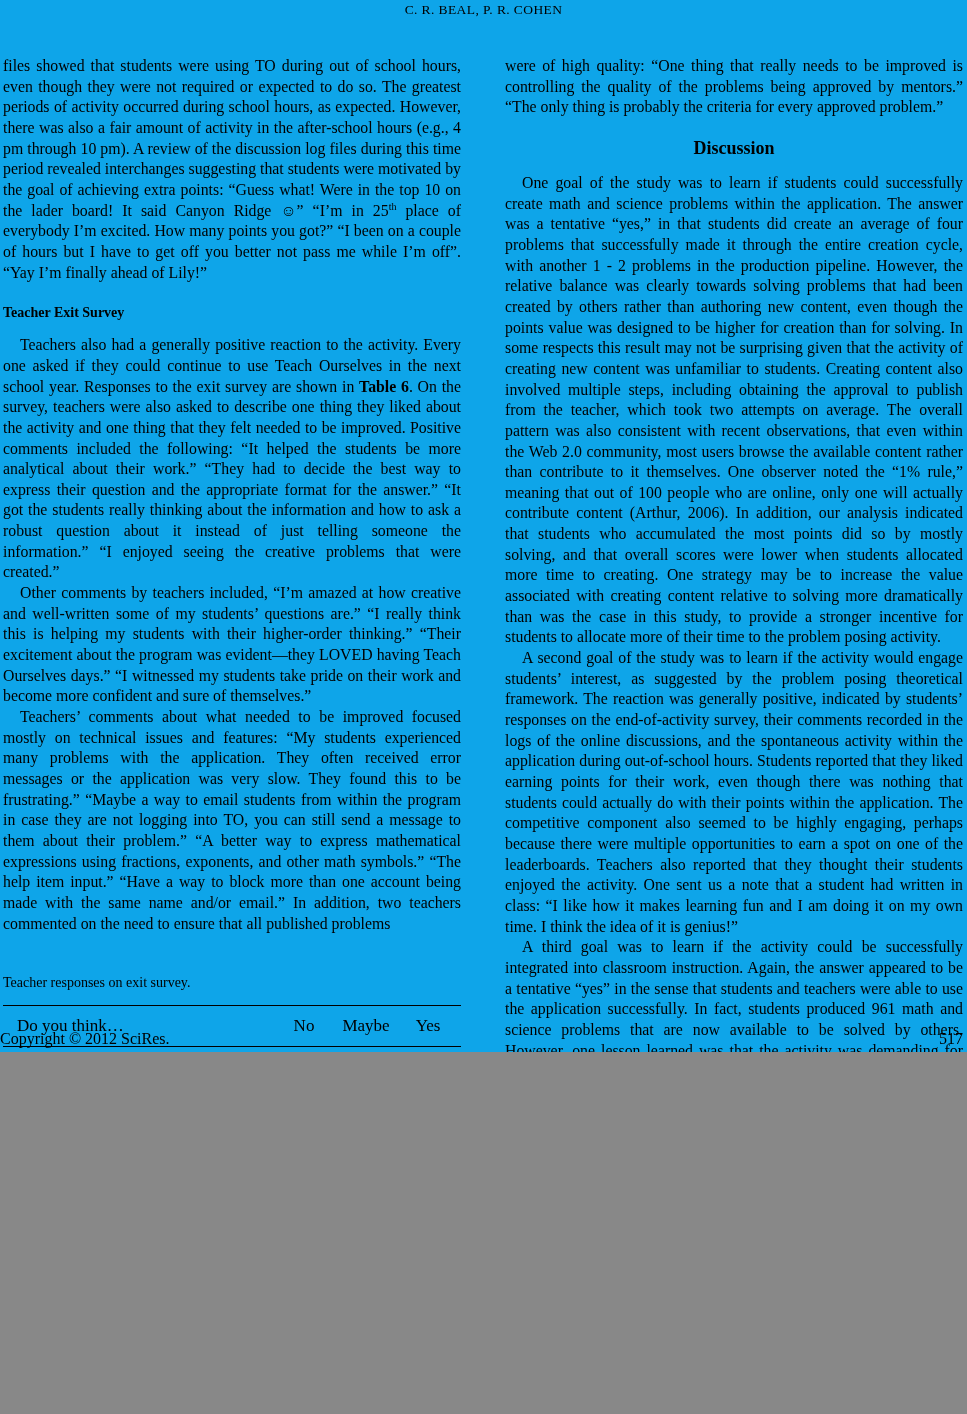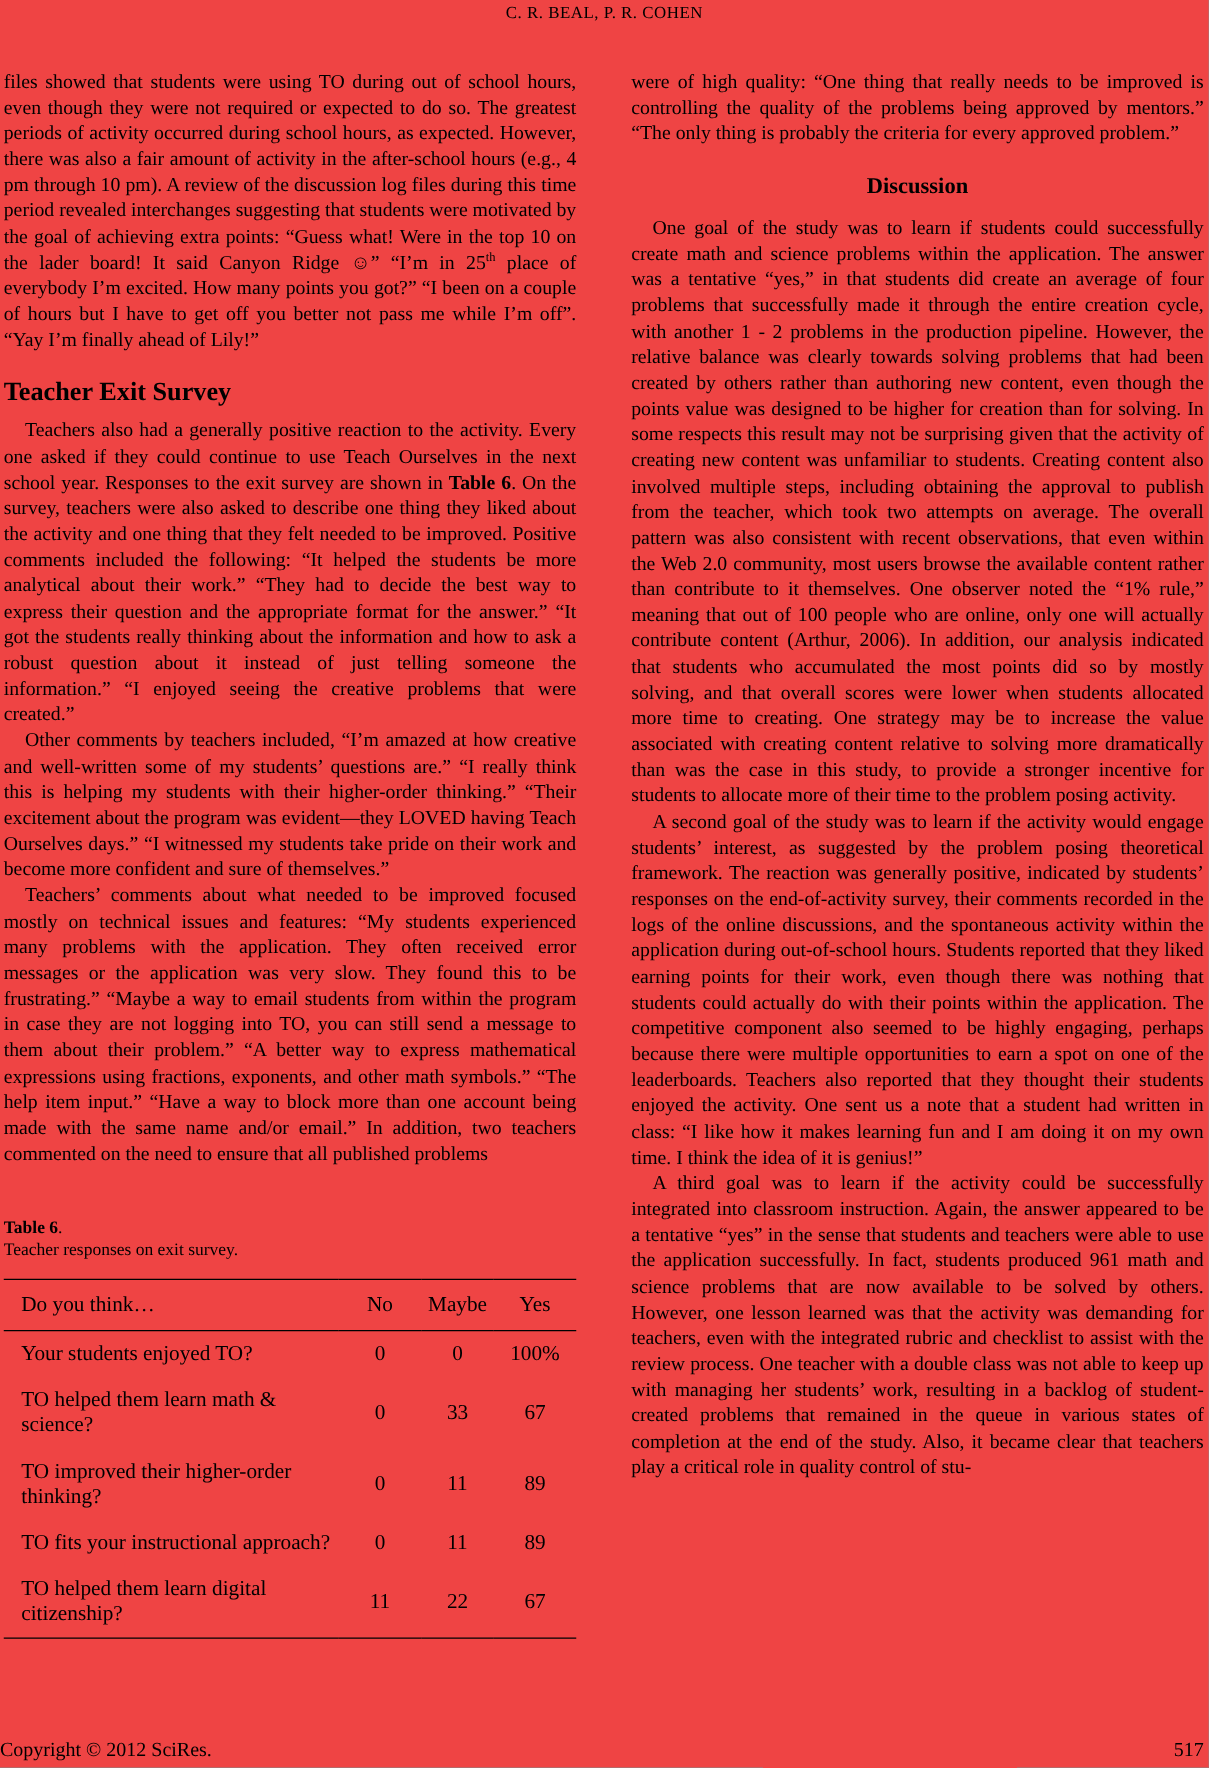--- a/index.html
+++ b/index.html
@@ -1,20 +1,20 @@
 <!DOCTYPE html>
 <html><head>
 <meta charset="utf-8">
 <style>
   html,body { margin:0; padding:0; background:#888; }
   .page {
     position:relative;
-    width:967px; height:1414px;
+    width:967px; height:1052px;
     margin:0 auto;
-    background:#ef4444;
+    background:#0ea5e9;
     color:#000000;
     font-family:"Liberation Serif", serif;
     overflow:hidden;
   }
   .running-head {
     padding-top:2px;
     text-align:center;
     font-size:13.5px;
     line-height:16px;
     letter-spacing:0.4px;
@@ -29,21 +29,21 @@
   .col { width:458px; flex:0 0 458px; }
   p.body {
     margin:0;
     font-size:15.8px;
     line-height:20.65px;
     text-align:justify;
   }
   p.indent { text-indent:17px; }
   .heading-left {
     margin:20px 0 12px 0;
-    font-size:21px;
+    font-size:14px;
     font-weight:bold;
     line-height:20px;
   }
   .heading-center {
     margin:19px 0 14px 0;
     font-size:18px;
     font-weight:bold;
     text-align:center;
     line-height:22px;
   }
@@ -89,21 +89,20 @@
 
       <h2 class="heading-left">Teacher Exit Survey</h2>
 
       <p class="body indent"><span>Teachers also had a generally positive reaction to the activity. Every one asked if they could continue to use Teach Ourselves in the next school year. Responses to the exit survey are shown in </span><b>Table 6</b><span>. On the survey, teachers were also asked to describe one thing they liked about the activity and one thing that they felt needed to be improved. Positive comments included the following: “It helped the students be more analytical about their work.” “They had to decide the best way to express their question and the appropriate format for the answer.” “It got the students really thinking about the information and how to ask a robust question about it instead of just telling someone the information.” “I enjoyed seeing the creative problems that were created.”</span></p>
 
       <p class="body indent">Other comments by teachers included, “I’m amazed at how creative and well-written some of my students’ questions are.” “I really think this is helping my students with their higher-order thinking.” “Their excitement about the program was evident—they LOVED having Teach Ourselves days.” “I witnessed my students take pride on their work and become more confident and sure of themselves.”</p>
 
       <p class="body indent">Teachers’ comments about what needed to be improved focused mostly on technical issues and features: “My students experienced many problems with the application. They often received error messages or the application was very slow. They found this to be frustrating.” “Maybe a way to email students from within the program in case they are not logging into TO, you can still send a message to them about their problem.” “A better way to express mathematical expressions using fractions, exponents, and other math symbols.” “The help item input.” “Have a way to block more than one account being made with the same name and/or email.” In addition, two teachers commented on the need to ensure that all published problems</p>
 
       <div class="table-block">
-        <p class="tcap"><b>Table 6</b><span>.</span></p>
         <p class="tcap">Teacher responses on exit survey.</p>
 
         <table class="survey">
           <colgroup>
             <col class="c-q">
               <col class="c-no">
               <col class="c-maybe">
               <col class="c-yes">
           </colgroup>
           <thead>

